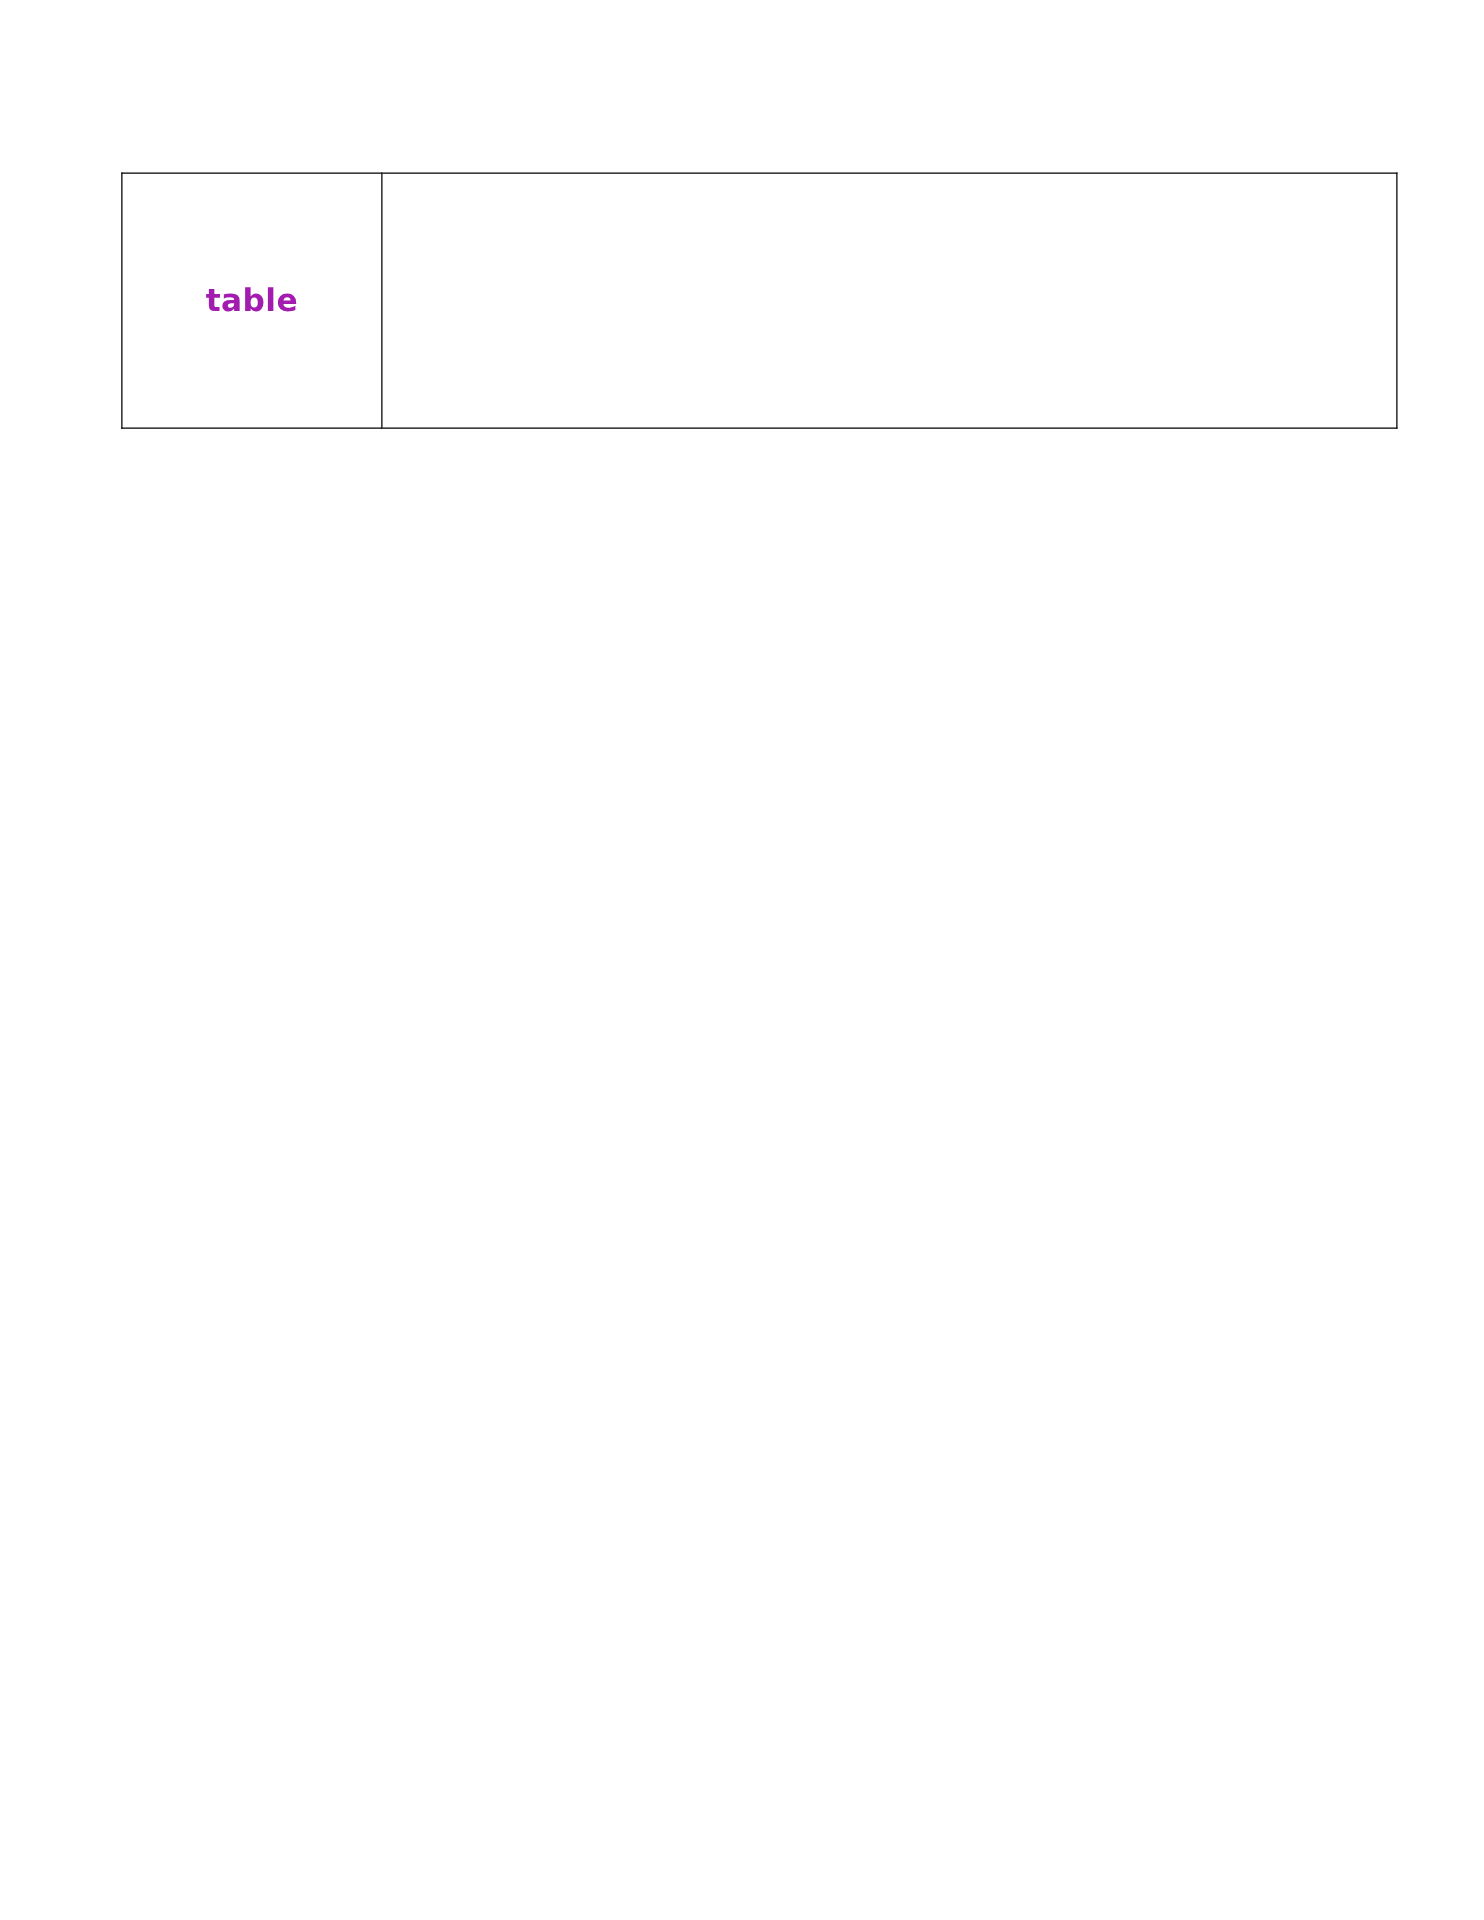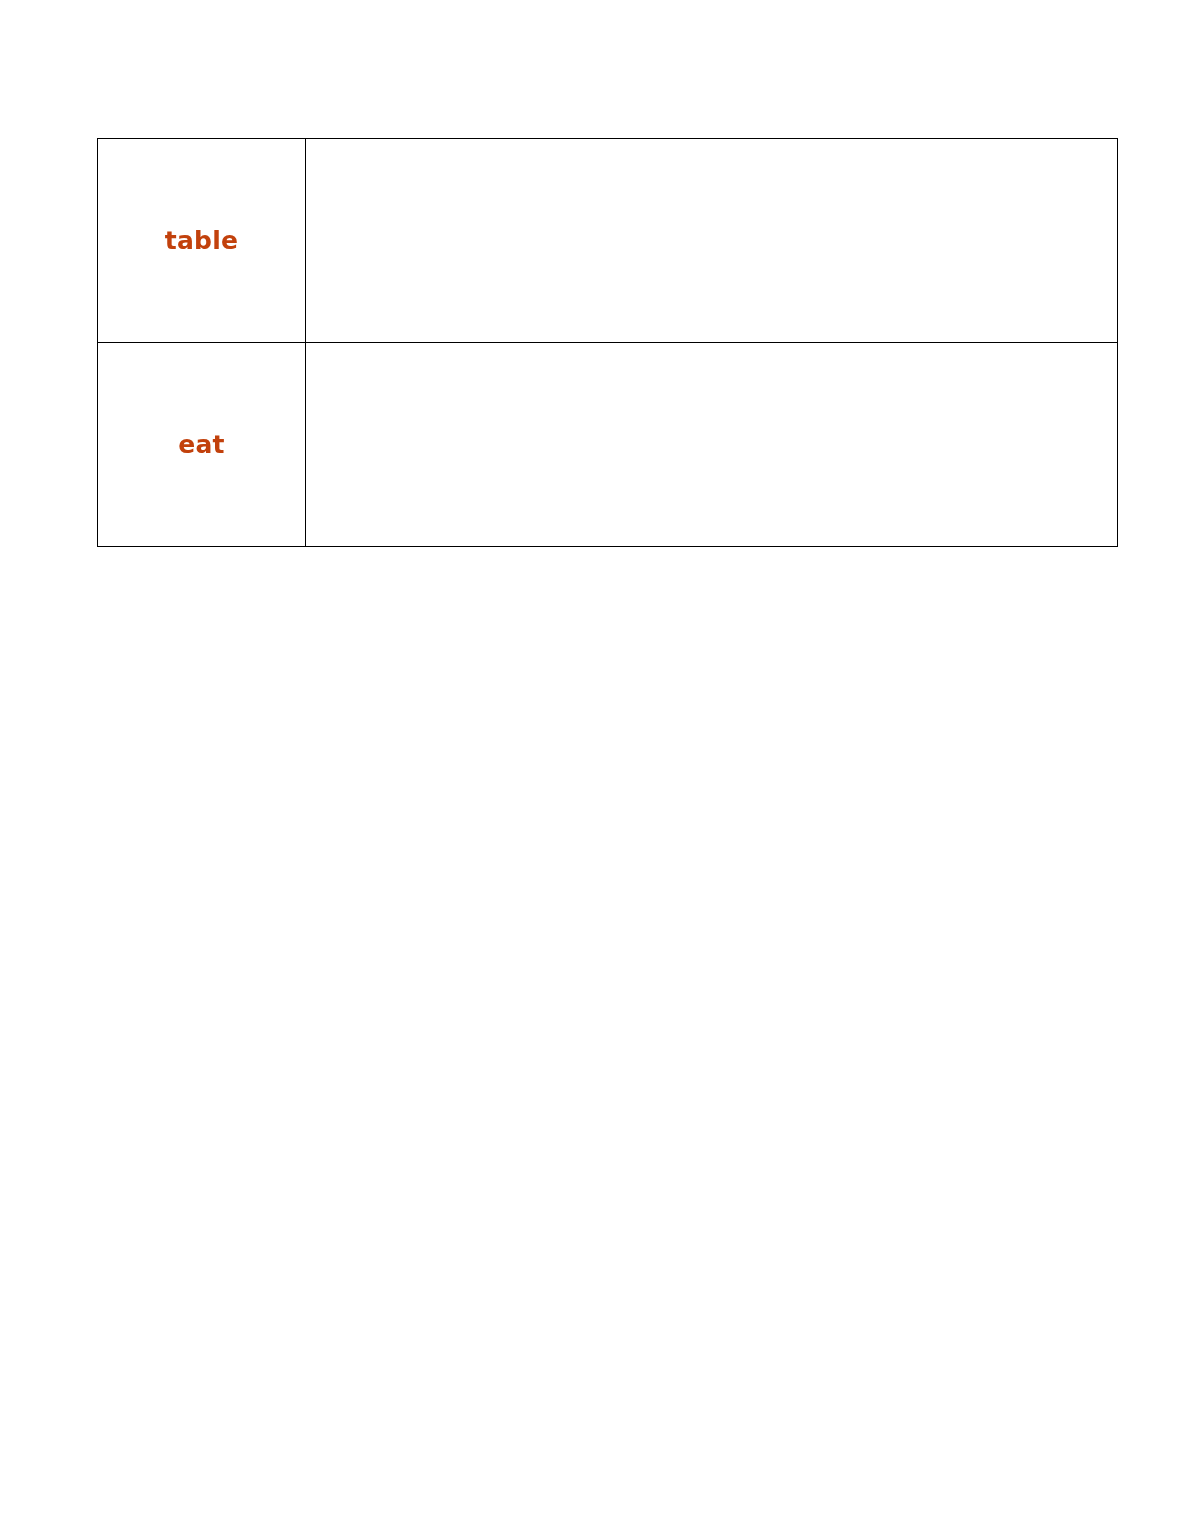--- a/index.html
+++ b/index.html
@@ -53,39 +53,35 @@
 
   .row-short td {
     height: 173px;
   }
 
   .word-cell {
     text-align: center;
     font-family: "DejaVu Sans", sans-serif;
     font-size: 25px;
     font-weight: bold;
-    color: #c2410c;
+    color: #a21caf;
     letter-spacing: 0.3px;
   }
 
   .blank-cell {
     background: #ffffff;
   }
 </style>
 </head>
 <body>
 
 <div class="page">
 
   <table class="worksheet-table">
     <tbody>
       <tr class="row-tall">
         <td class="col-word word-cell">table</td>
         <td class="col-blank blank-cell"></td>
       </tr>
-      <tr class="row-tall">
-        <td class="col-word word-cell">eat</td>
-        <td class="col-blank blank-cell"></td>
-      </tr>
     </tbody>
   </table>
 
 </div>
 
 </body></html>

